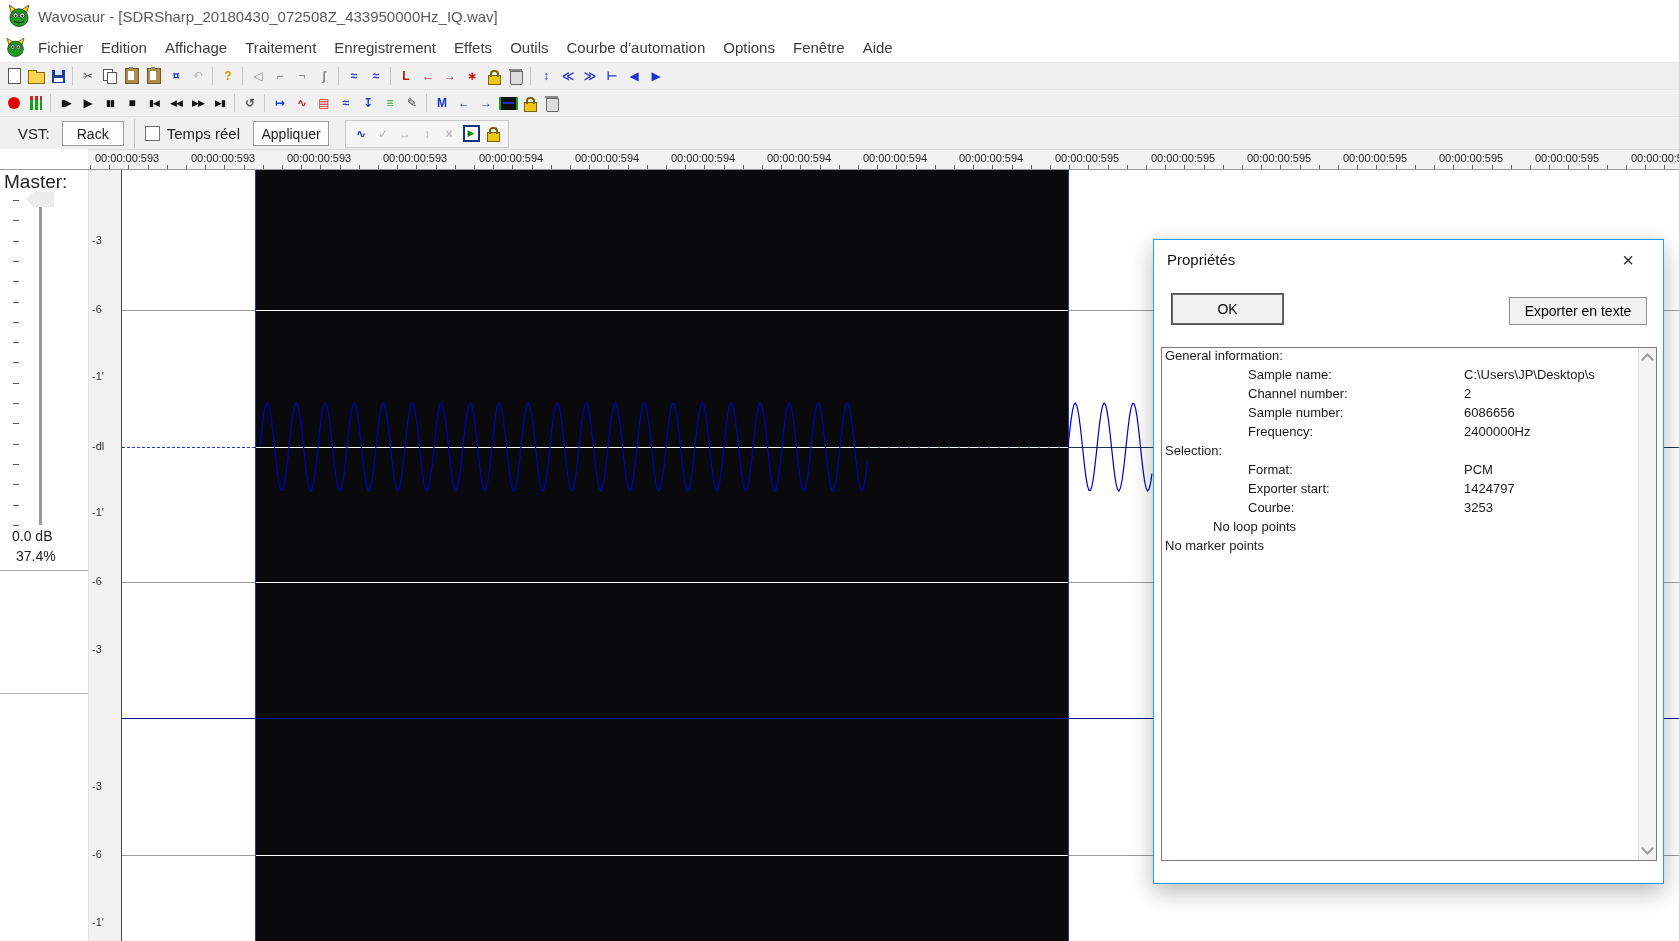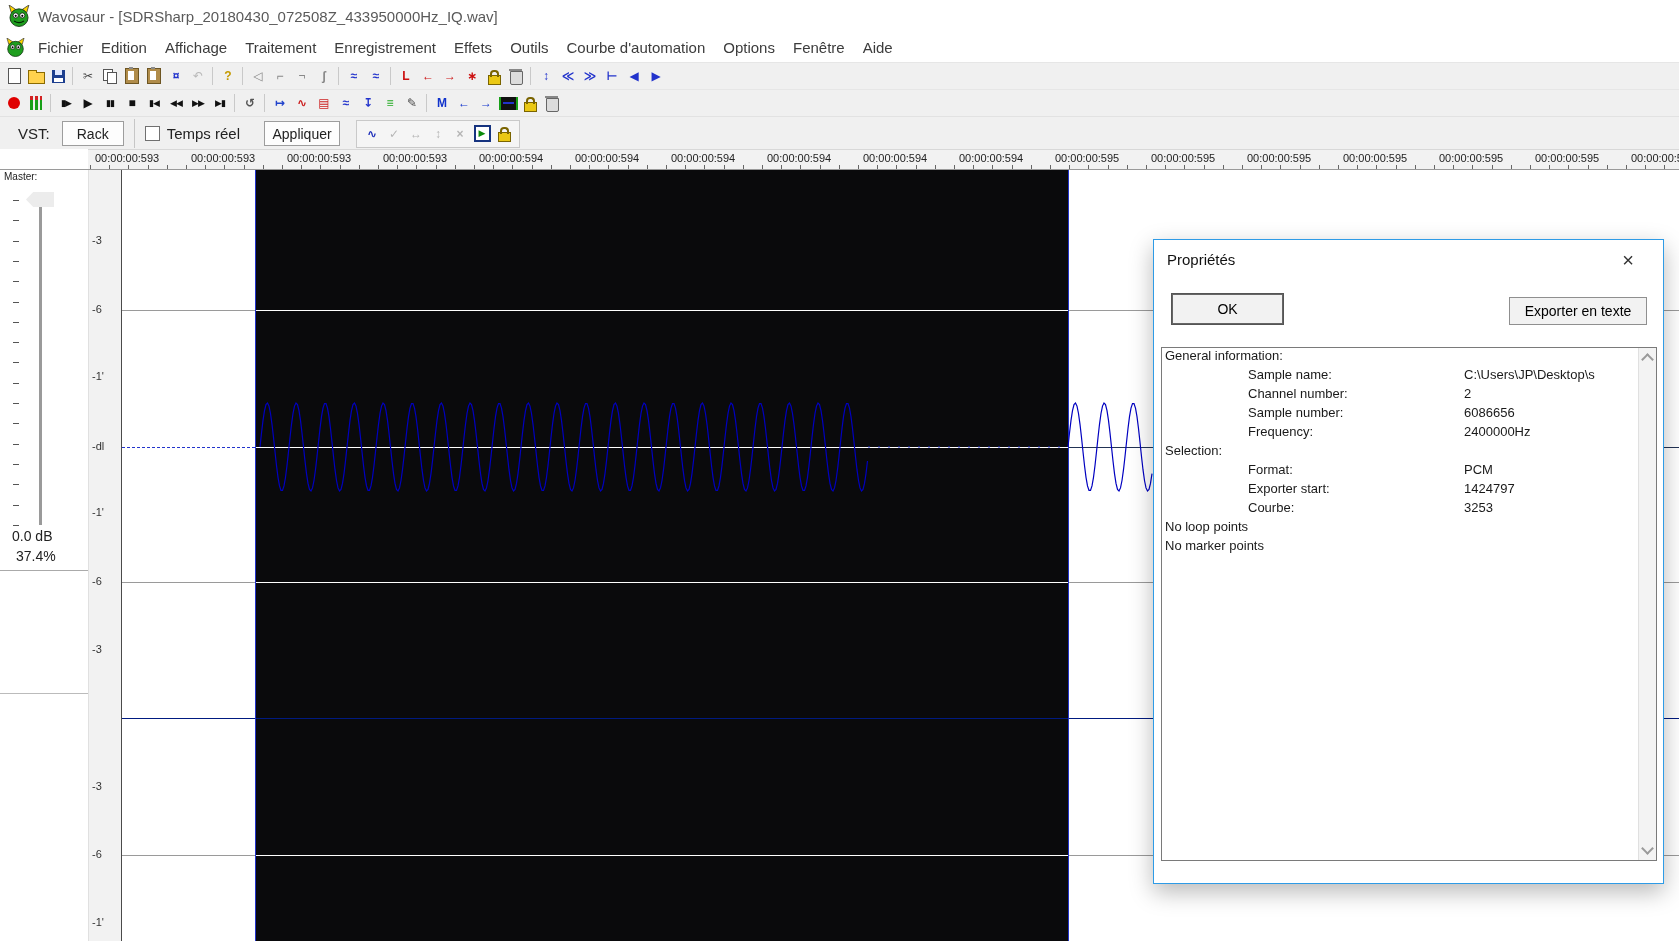--- a/index.html
+++ b/index.html
@@ -47,37 +47,37 @@
 
   
   .vstbar{left:0;top:116px;width:1679px;height:33px;background:#f0f0f0;display:flex;align-items:center;border-top:1px solid #e2e2e2;}
   .vst-label{font-size:15px;color:#222;margin-left:18px;}
   .btn{background:#fdfdfd;border:1px solid #9d9d9d;font-size:14px;color:#222;
        display:flex;align-items:center;justify-content:center;box-sizing:border-box;}
   .vst-rack{width:62px;height:25px;margin-left:12px;}
   .vst-vsep{width:1px;height:29px;background:#c6c6c6;margin:0 10px;}
   .checkbox{width:13px;height:13px;background:#fff;border:1px solid #707070;display:inline-block;}
   .vst-rt-label{font-size:15px;color:#222;margin-left:7px;}
-  .vst-apply{width:76px;height:25px;margin-left:24px;text-align:center;}
+  .vst-apply{width:76px;height:25px;margin-left:13px;text-align:center;}
   .auto-group{display:flex;align-items:center;gap:2px;border:1px solid #c9c9c9;background:#f5f5f5;
               height:26px;padding:0 5px;margin-left:16px;}
   .auto-group .tb-btn{width:20px;}
   .boxed{border:2px solid #16337f;background:#fff;width:17px;height:17px;box-sizing:border-box;}
 
   
   .ruler{left:0;top:149px;width:1679px;height:21px;background:#f2f2f2;border-top:1px solid #d8d8d8;border-bottom:1px solid #9a9a9a;box-sizing:border-box;}
   .ruler-label{position:absolute;top:2px;font-size:11px;color:#222;white-space:nowrap;}
   .ruler-tick{position:absolute;bottom:0;width:1px;height:4px;background:#666;}
   .ruler-corner{left:0;top:149px;width:88px;height:21px;background:#fff;border-bottom:1px solid #9a9a9a;box-sizing:border-box;}
 
   
   .main{left:0;top:170px;width:1679px;height:771px;background:#fff;}
   .amp-col{position:absolute;left:88px;top:0;width:34px;height:771px;background:#f2f2f2;border-left:1px solid #e0e0e0;border-right:1px solid #4a4a4a;box-sizing:border-box;}
   .amp-label{position:absolute;left:3px;font-size:11px;color:#333;}
-  .master-label{position:absolute;left:4px;top:1px;font-size:10px;color:#222;}
+  .master-label{position:absolute;left:4px;top:1px;font-size:19px;color:#222;}
   .slider-track{position:absolute;left:39px;top:30px;width:3px;height:325px;background:#9a9a9a;border-right:1px solid #fff;}
   .slider-thumb{position:absolute;left:26px;top:22px;width:28px;height:15px;background:#ececec;
                 clip-path:polygon(0 50%,26% 0,100% 0,100% 100%,26% 100%);filter:drop-shadow(0 0 1px #707070);}
   .slider-tick{position:absolute;left:13px;width:6px;height:1px;background:#555;}
   .gain-db{position:absolute;left:12px;top:358px;font-size:14px;color:#222;}
   .gain-pct{position:absolute;left:16px;top:378px;font-size:14px;color:#222;}
   .panel-line{position:absolute;background:#aaa;height:1px;}
 
   .wave-line{position:absolute;height:1px;}
   .selection-black{position:absolute;background:#0a0a0c;}
@@ -538,21 +538,21 @@
       <div id="prop-rows">
           <div class="prop-row"><span class="prop-label" style="padding-left: 3px;">General information:</span></div>
           <div class="prop-row"><span class="prop-label" style="padding-left: 86px;">Sample name:</span><span class="prop-value">C:\Users\JP\Desktop\s</span></div>
           <div class="prop-row"><span class="prop-label" style="padding-left: 86px;">Channel number:</span><span class="prop-value">2</span></div>
           <div class="prop-row"><span class="prop-label" style="padding-left: 86px;">Sample number:</span><span class="prop-value">6086656</span></div>
           <div class="prop-row"><span class="prop-label" style="padding-left: 86px;">Frequency:</span><span class="prop-value">2400000Hz</span></div>
           <div class="prop-row"><span class="prop-label" style="padding-left: 3px;">Selection:</span></div>
           <div class="prop-row"><span class="prop-label" style="padding-left: 86px;">Format:</span><span class="prop-value">PCM</span></div>
           <div class="prop-row"><span class="prop-label" style="padding-left: 86px;">Exporter start:</span><span class="prop-value">1424797</span></div>
           <div class="prop-row"><span class="prop-label" style="padding-left: 86px;">Courbe:</span><span class="prop-value">3253</span></div>
-          <div class="prop-row"><span class="prop-label" style="padding-left: 3px;">No loop points</span></div>
+          <div class="prop-row"><span class="prop-label" style="padding-left: 3px; margin-left: 48px;">No loop points</span></div>
           <div class="prop-row"><span class="prop-label" style="padding-left: 3px;">No marker points</span></div>
         </div>
       <div class="sb">
         <span class="chv up"></span>
         <span class="chv dn"></span>
       </div>
     </div>
   </div>
 
 </div>

